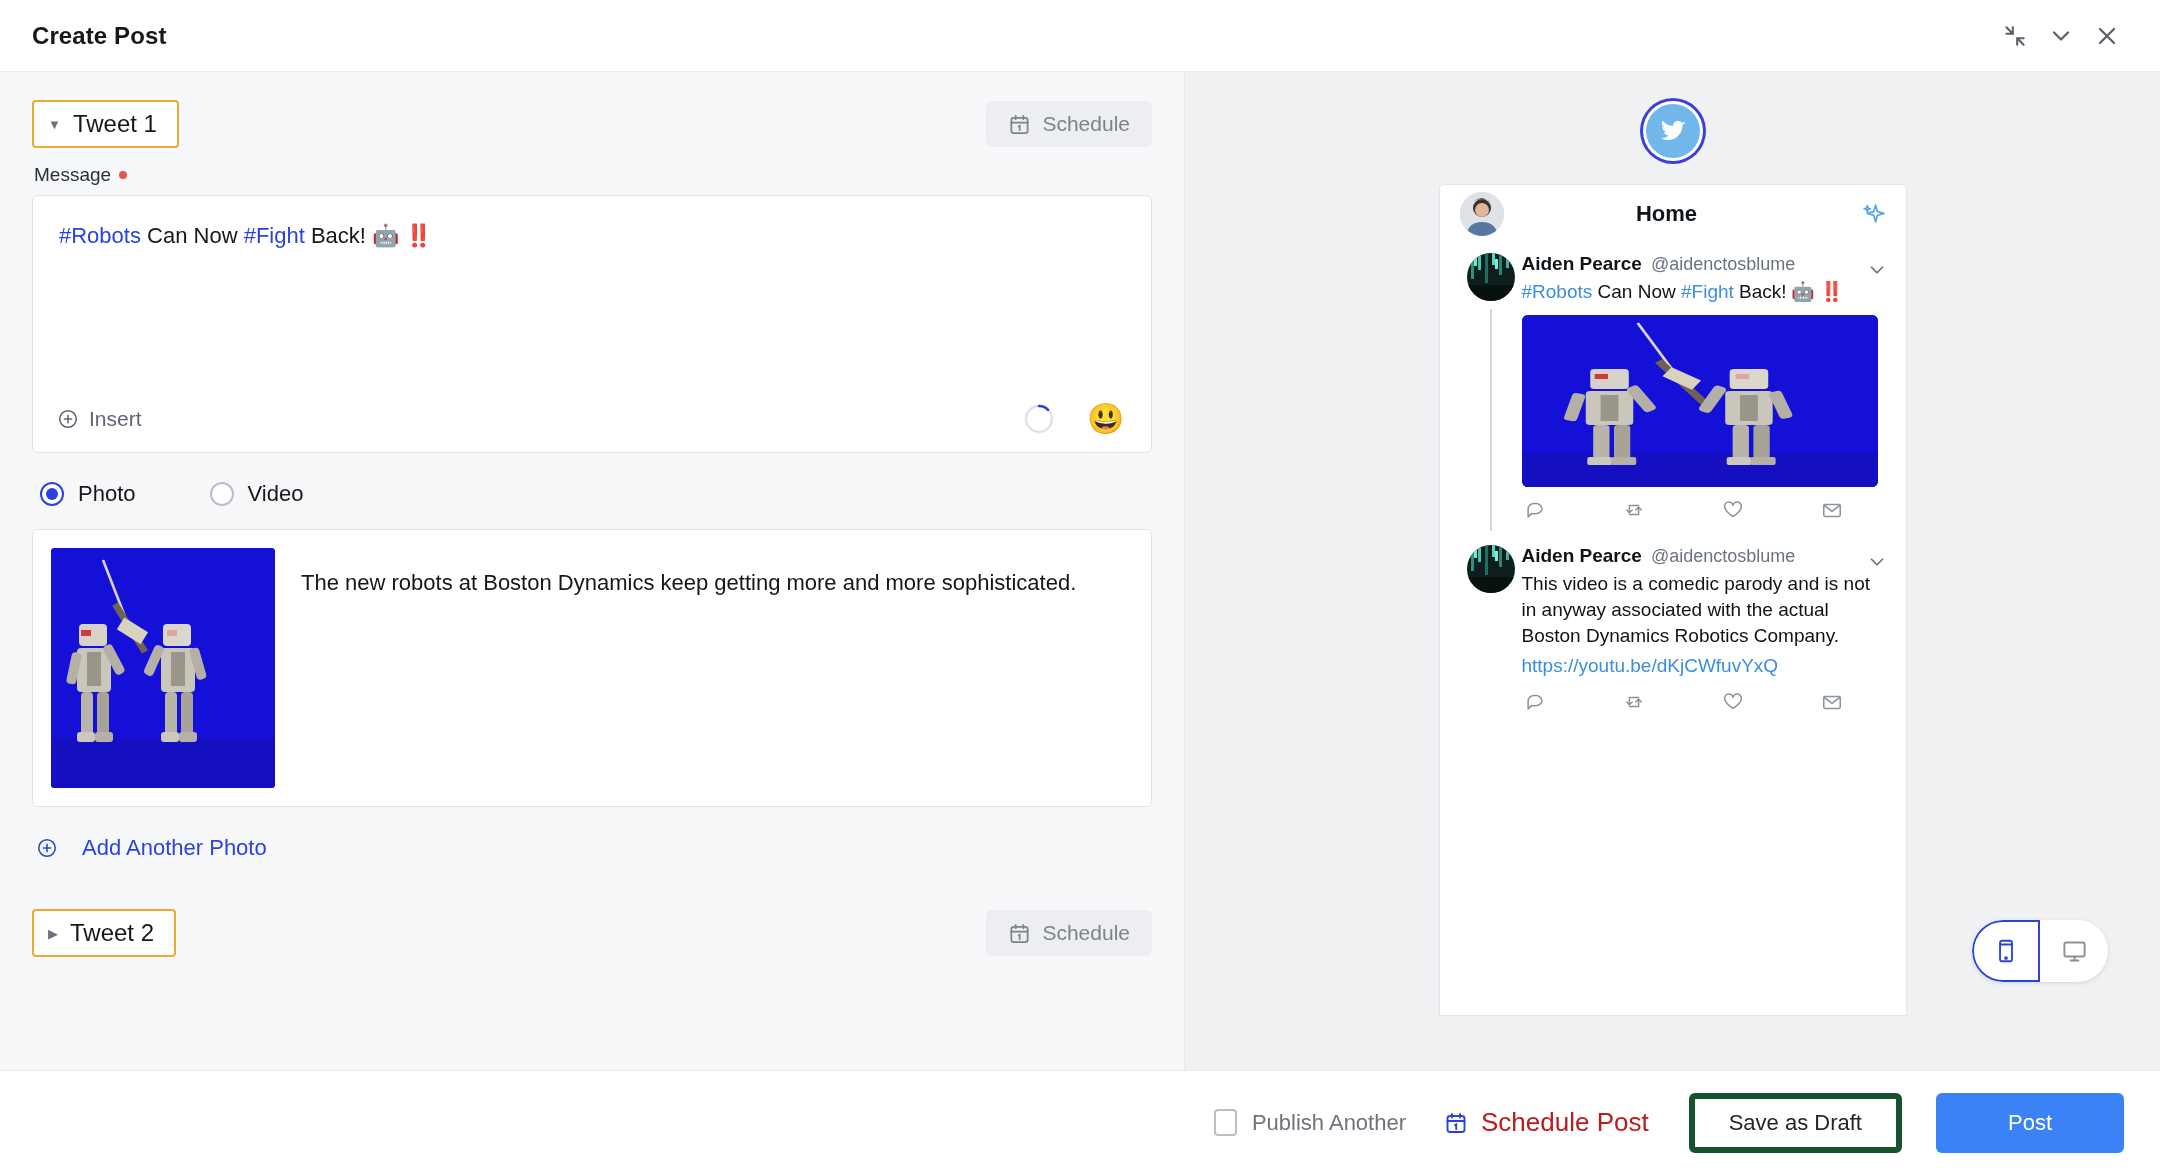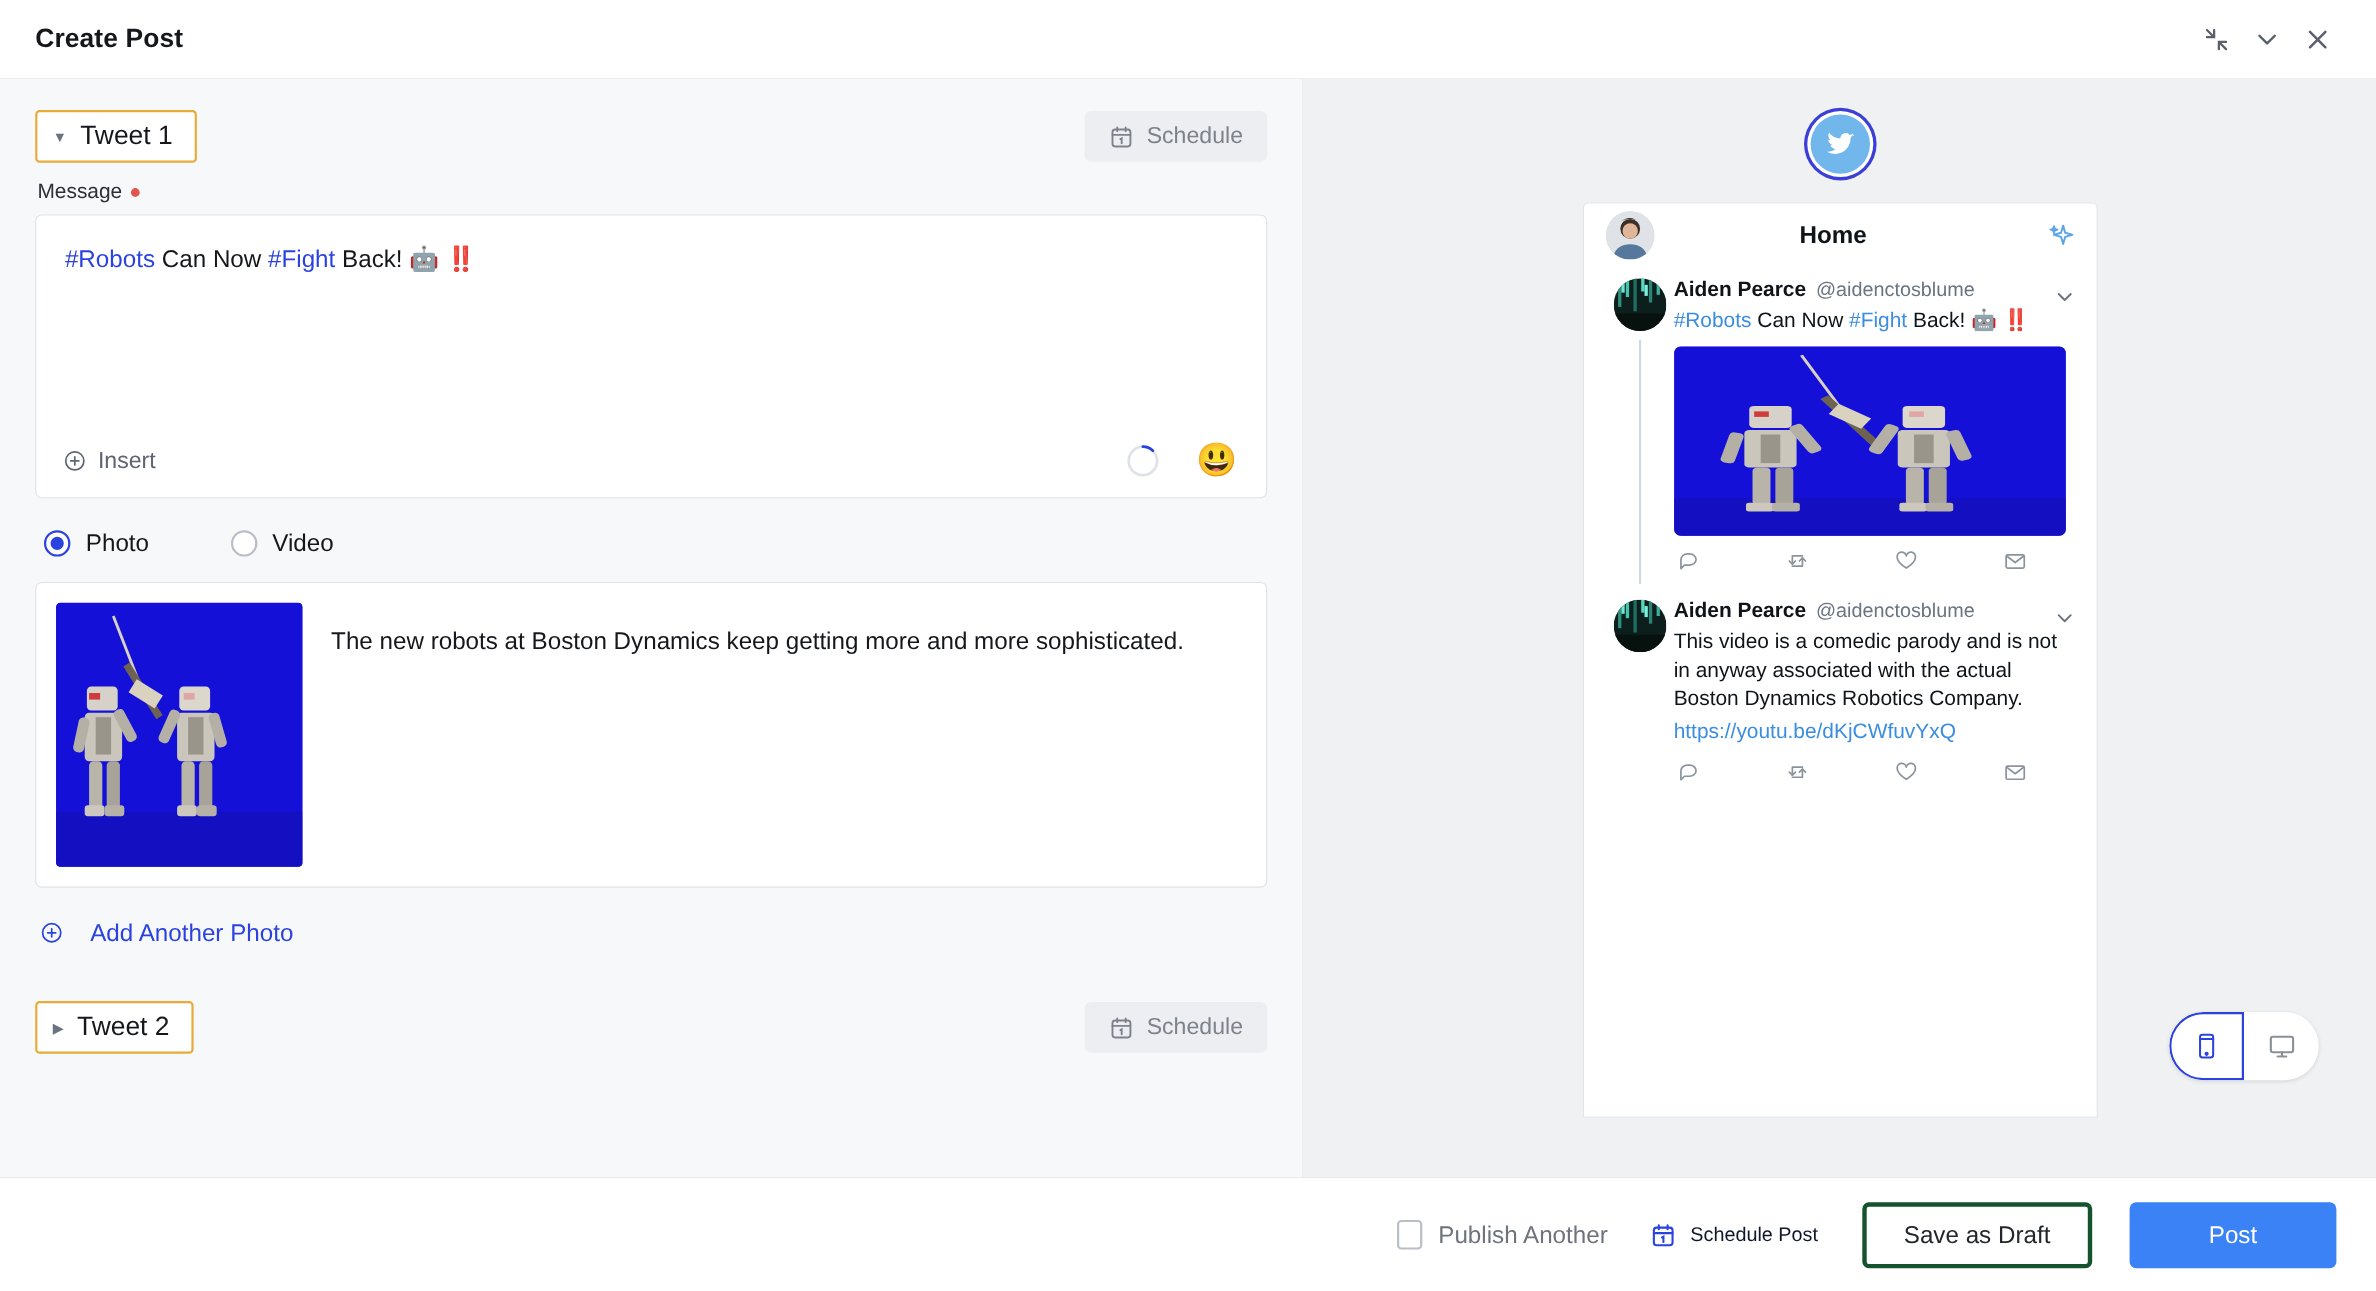--- a/index.html
+++ b/index.html
@@ -235,28 +235,28 @@
     height: 104px; flex: 0 0 104px;
     background: #ffffff; border-top: 1px solid #e8eaed;
     display: flex; align-items: center; justify-content: flex-end;
     gap: 34px; padding: 0 36px;
   }
   .check-item { display: flex; align-items: center; gap: 15px; cursor: pointer; }
   .checkbox { width: 23px; height: 27px; border: 2px solid #b9bec7; border-radius: 4px; background:#fff; }
   .check-label { font-size: 22px; color: #6e737d; }
   .sched-post {
     display: flex; align-items: center; gap: 13px;
-    color: #0f172a; font-size: 18px; cursor: pointer; margin-left: 4px;
+    color: #b91c1c; font-size: 26px; cursor: pointer; margin-left: 4px;
   }
   .btn {
     font-size: 22px; border-radius: 6px; cursor: pointer;
     display: flex; align-items: center; justify-content: center;
   }
   .btn-outline {
-    height: 60px; padding: 0 34px; border: 4px solid #14532d;
+    height: 60px; padding: 0 34px; border: 6px solid #14532d;
     background: #fff; color: #23262c; margin-left: 6px;
   }
   .btn-primary {
     height: 60px; padding: 0 72px; background: #3b82f6; color: #fff; border: none;
   }
 
   svg { display: block; }
 </style>
 </head>
 <body>

